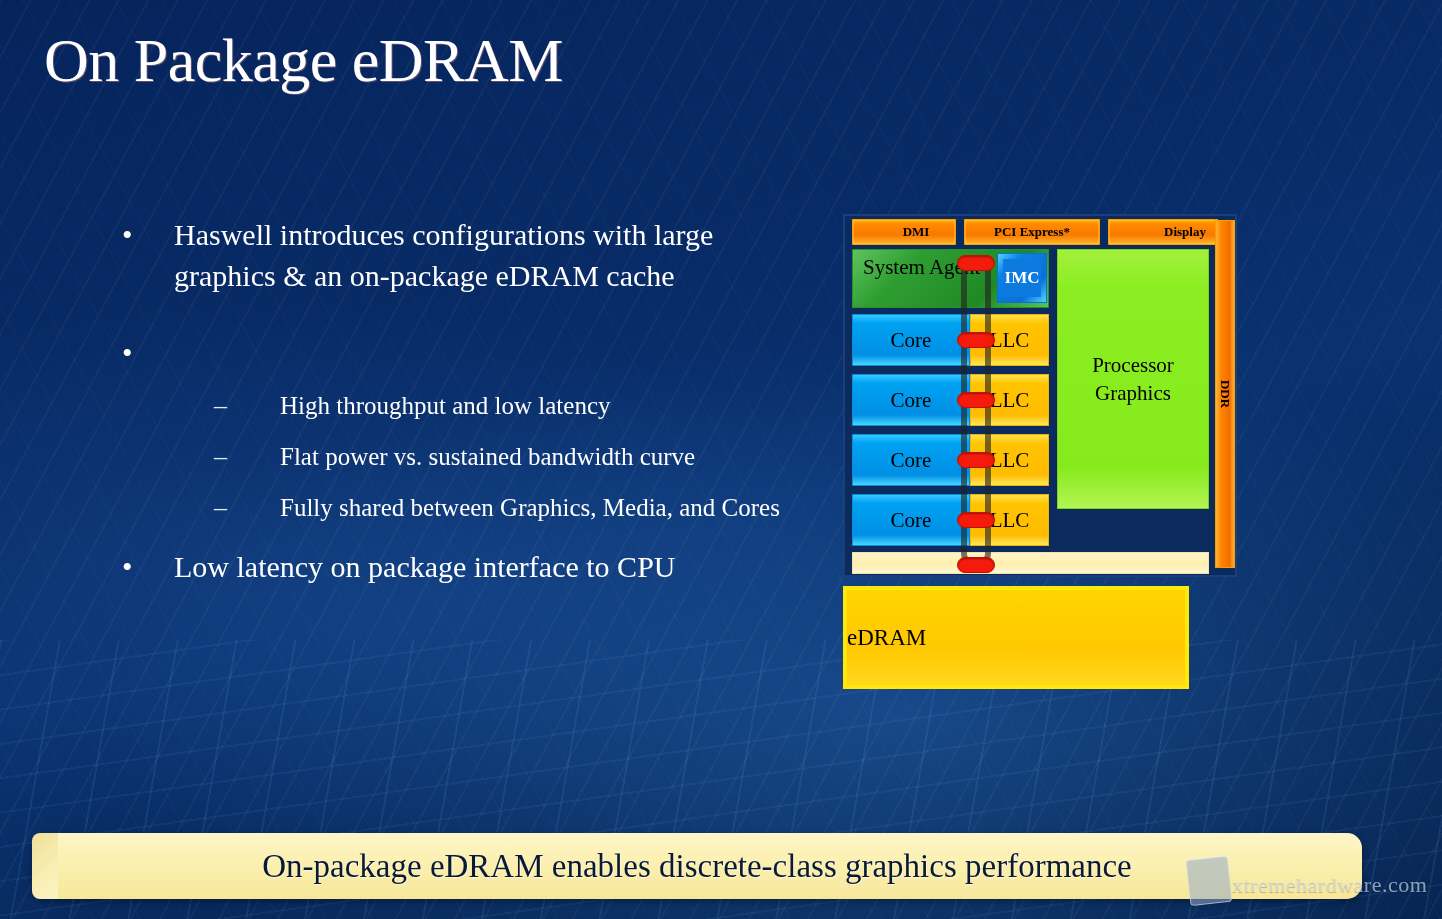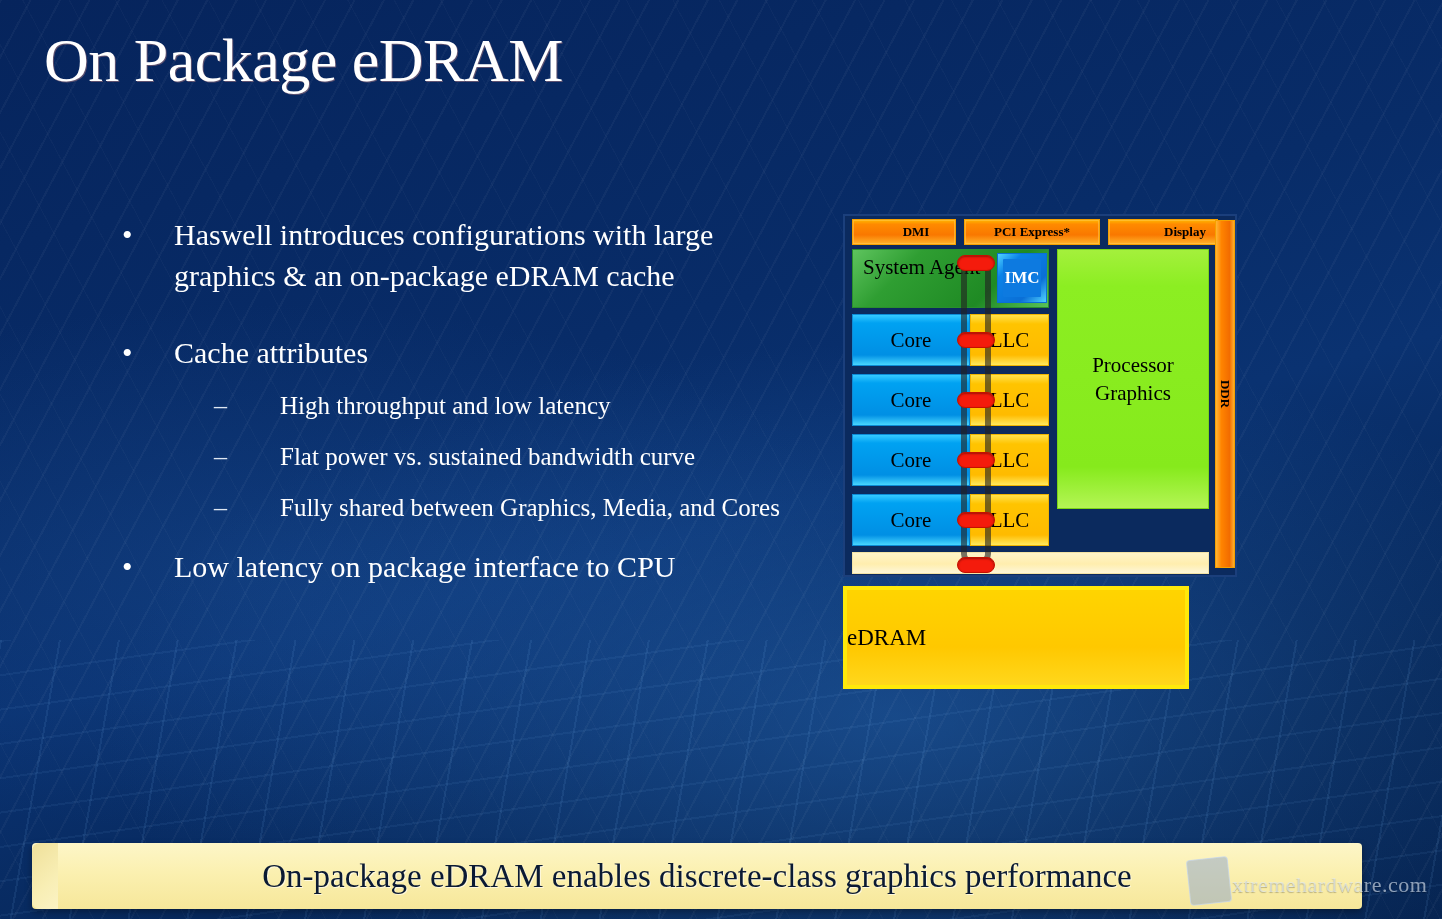--- a/index.html
+++ b/index.html
@@ -150,23 +150,22 @@
     position:absolute;left:0;top:372px;width:346px;height:103px;
     background:linear-gradient(180deg,#ffd400 0%,#ffc800 60%,#ffd71c 100%);
     border:4px solid #ffe90a;box-sizing:border-box;
     color:#000;font-size:23px;text-align:left;line-height:95px;
   }
 
   
   #banner{
     position:absolute;left:32px;top:833px;width:1330px;height:66px;
     background:linear-gradient(180deg,#fdf6c8 0%,#fbf0b0 45%,#f6e79a 100%);
-    border-radius:4px;
+    border-radius:15px;
     box-shadow:0 3px 7px rgba(0,0,0,0.35);
-    margin-top:10px;
   }
   #banner .bend{
     position:absolute;left:0;top:0;width:26px;height:66px;
     background:linear-gradient(135deg,#efe09a 0%,#f8eeb4 60%,#fbf3c4 100%);
     border-radius:8px 0 0 8px;
   }
   #banner .btxt{
     position:absolute;left:0;right:0;top:0;height:66px;line-height:66px;
     text-align:center;font-size:33px;color:#0b1a33;
     text-shadow:1px 1px 0 rgba(255,255,255,0.6);
@@ -202,21 +201,20 @@
 
   <div id="bullets">
 
     <div class="b1">
       <div class="mark">•</div>
       <div class="txt">Haswell introduces configurations with large graphics &amp; an on-package eDRAM cache</div>
     </div>
 
     <div class="b1 nomargin">
       <div class="mark">•</div>
-      <div class="txt">Cache attributes</div>
     </div>
 
     <div class="b2 sub">
       <div class="mark">–</div>
       <div class="txt">High throughput  and low latency</div>
     </div>
 
     <div class="b2 sub">
       <div class="mark">–</div>
       <div class="txt">Flat power vs. sustained bandwidth curve</div>

